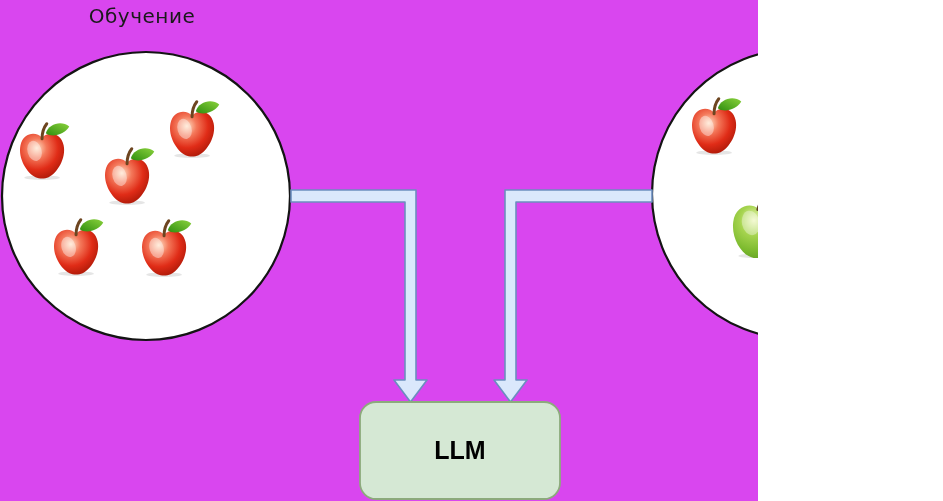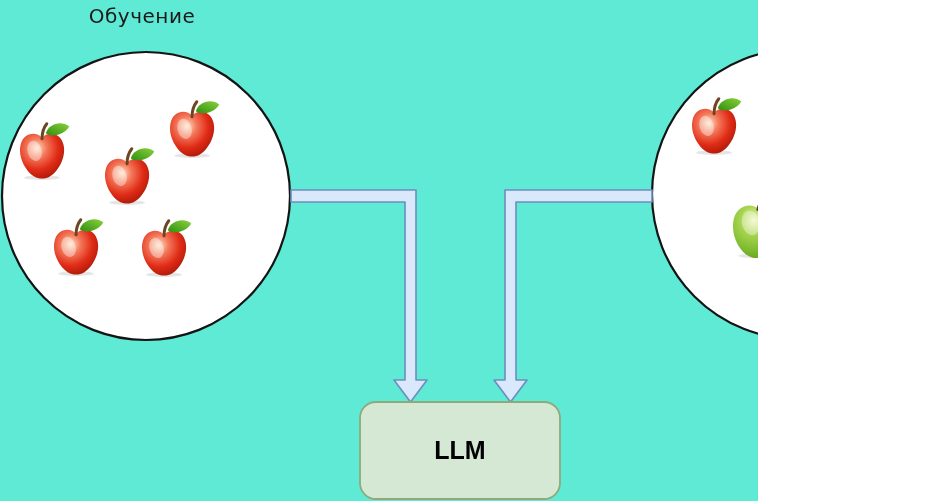--- a/index.html
+++ b/index.html
@@ -1,20 +1,20 @@
 <!DOCTYPE html>
 <html><head>
 <meta charset="utf-8">
 <style>
   html,body{margin:0;padding:0;background:#ffffff;}
   .stage{
     position:relative;
     width:758px;height:501px;
     overflow:hidden;
-    background:#5eead4;
+    background:#d946ef;
     font-family:"DejaVu Sans", sans-serif;
   }
   .stage > svg{position:absolute;left:0;top:0;}
   .title{
     position:absolute;
     top:4px;
     transform:translateX(-50%);
     font-size:20px;
     line-height:24px;
     color:#1a1a1a;

